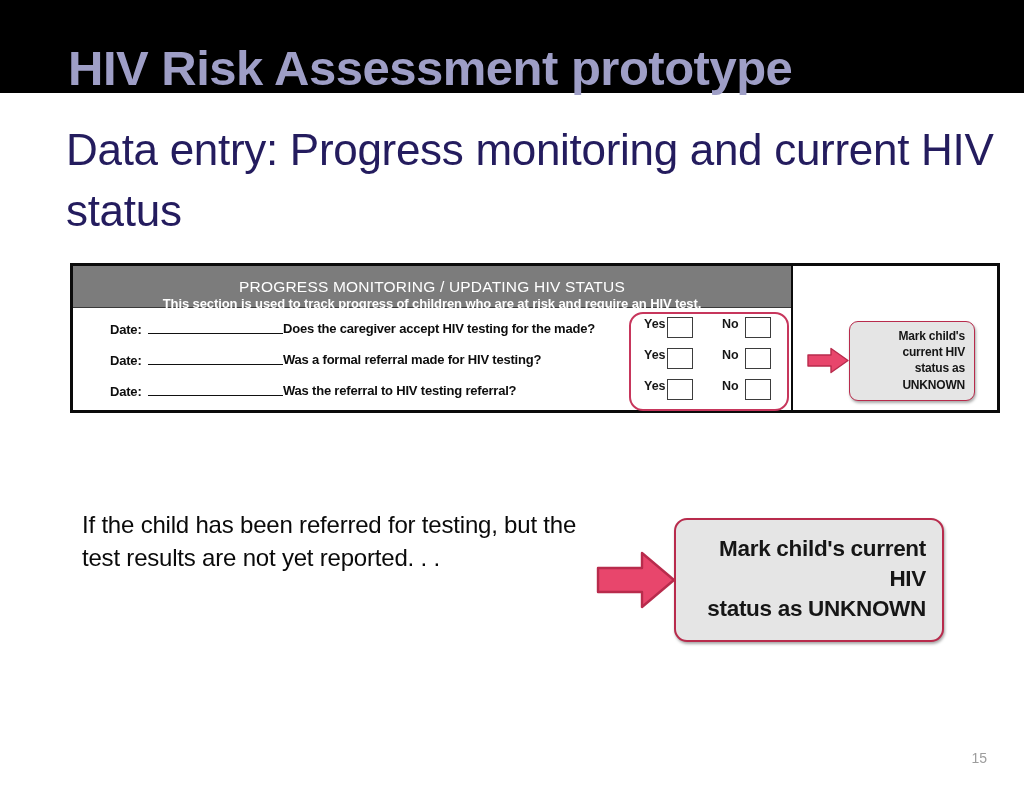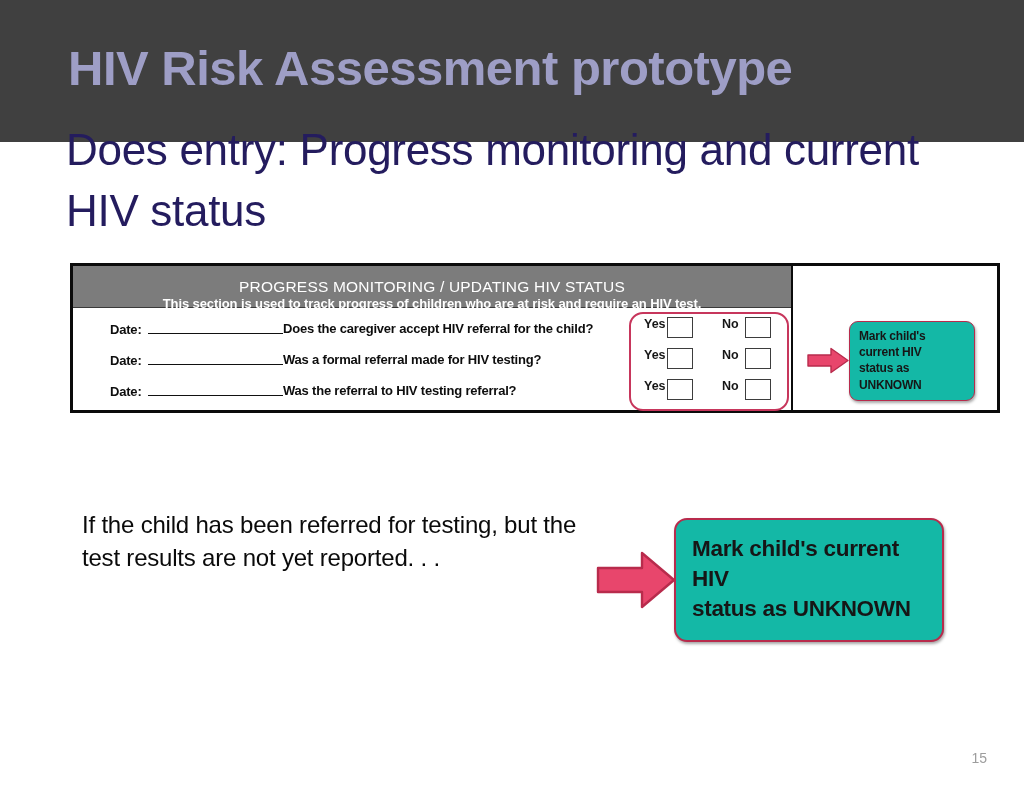--- a/index.html
+++ b/index.html
@@ -14,22 +14,22 @@
     position: relative;
     overflow: hidden;
   }
 
   
   #title-bar {
     position: absolute;
     left: 0;
     top: 0;
     width: 1024px;
-    height: 142px;
-    background: #404040;
+    height: 93px;
+    background: #000000;
   }
   #slide-title {
     position: absolute;
     left: 68px;
     top: 44px;
     font-size: 49px;
     font-weight: bold;
     color: #9e9ec6;
     letter-spacing: -0.5px;
     white-space: nowrap;
@@ -179,25 +179,25 @@
     display: flex;
     align-items: center;
   }
   .arrow-small {
     position: relative;
     width: 42px;
     height: 27px;
     flex: none;
   }
   .badge {
-    background: #14b8a6;
+    background: #e5e5e5;
     border: 1.5px solid #b82b4c;
     border-radius: 9px;
     color: #161616;
-    text-align: left;
+    text-align: right;
     box-shadow: 1px 2px 3px rgba(0,0,0,0.35);
   }
   #small-callout-badge {
     padding: 6px 9px 7px 9px;
     font-size: 12px;
     font-weight: bold;
     line-height: 1.35;
     width: 126px;
     box-sizing: border-box;
     letter-spacing: -0.2px;
@@ -249,39 +249,39 @@
     color: #9d9d9d;
   }
 </style>
 </head>
 <body>
 
 <div id="title-bar">
   <div id="slide-title">HIV Risk Assessment prototype</div>
 </div>
 
-<div id="slide-subtitle">Does entry: Progress monitoring and current HIV status</div>
+<div id="slide-subtitle">Data entry: Progress monitoring and current HIV status</div>
 
 <div id="form-graphic">
 
   <div id="form-left">
 
     <div id="form-header">
       <div id="form-header-title">PROGRESS MONITORING / UPDATING HIV STATUS</div>
       <div id="form-header-subtitle">This section is used to track progress of children who are at risk and require an HIV test.</div>
     </div>
 
     <div id="form-rows">
 
       <div class="form-row r0">
         <div class="date-cell">
           <span class="date-label">Date:</span>
           <span class="date-line"></span>
         </div>
-        <div class="question-cell">Does the caregiver accept HIV referral for the child?</div>
+        <div class="question-cell">Does the caregiver accept HIV testing for the made?</div>
       </div>
 
       <div class="form-row r1">
         <div class="date-cell">
           <span class="date-label">Date:</span>
           <span class="date-line"></span>
         </div>
         <div class="question-cell">Was a formal referral made for HIV testing?</div>
       </div>
 

